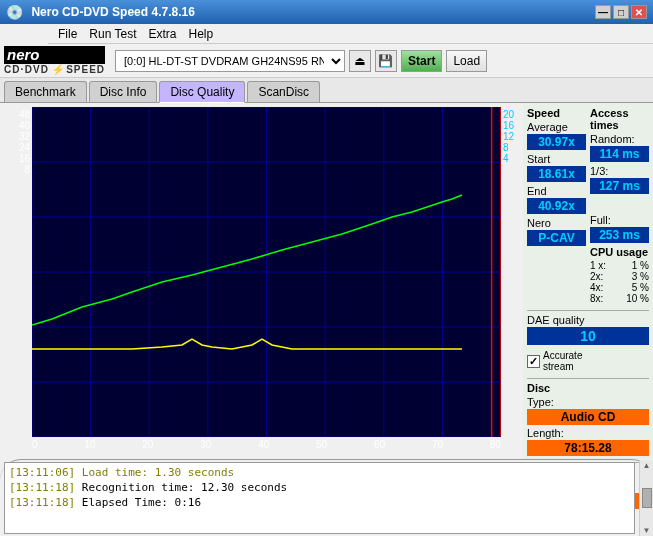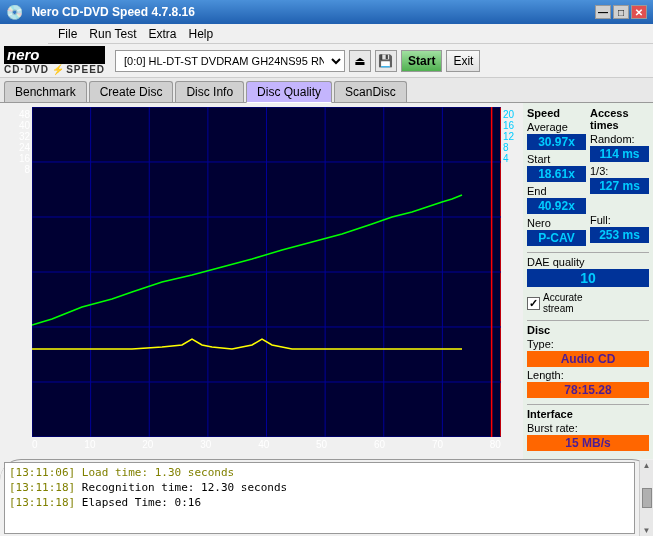--- a/index.html
+++ b/index.html
@@ -106,21 +106,21 @@
       background: #003399;
       color: #00ccff;
       font-weight: bold;
       font-size: 12px;
       text-align: center;
       padding: 1px 4px;
       margin-top: 1px;
     }
     .panel-value.orange {
       background: #ff6600;
-      color: #4c1d95;
+      color: #000000;
     }
     .panel-header { font-size: 11px; font-weight: bold; color: #000; margin-bottom: 2px; }
 
     
     .log-area {
       background: white;
       border: 1px solid #999;
       margin: 2px 4px;
       height: 72px;
       overflow-y: auto;
@@ -169,26 +169,25 @@
   <div style="display:flex;flex-direction:column;margin-right:6px;">
     <div style="background:black;color:white;font-weight:bold;font-style:italic;font-size:15px;padding:0 3px;line-height:1.2;">nero</div>
     <div style="font-size:10px;color:#333;letter-spacing:1px;font-weight:bold;">CD·DVD <span style="color:#ff6600;">⚡</span>SPEED</div>
   </div>
   <select class="drive-select">
     <option>[0:0]  HL-DT-ST DVDRAM GH24NS95 RN02</option>
   </select>
   <div class="toolbar-icon" title="Eject">⏏</div>
   <div class="toolbar-icon" title="Save">💾</div>
   <button class="toolbar-btn start">Start</button>
-  <button class="toolbar-btn">Exit</button>
+  <button class="toolbar-btn">Load</button>
 </div>
 
 <div class="tabs">
   <div class="tab">Benchmark</div>
-  <div class="tab">Create Disc</div>
   <div class="tab">Disc Info</div>
   <div class="tab active">Disc Quality</div>
   <div class="tab">ScanDisc</div>
 </div>
 
 <div class="chart-container">
 
   <div class="chart-wrapper">
     <div style="position:relative;height:calc(100% - 18px);margin-left:28px;margin-right:22px;">
 
@@ -308,20 +307,39 @@
         <div class="panel-value">P-CAV</div>
       </div>
       <div style="flex:1;">
         <div class="panel-header">Access times</div>
         <div class="panel-label">Random:</div>
         <div class="panel-value">114 ms</div>
         <div class="panel-label" style="margin-top:3px;">1/3:</div>
         <div class="panel-value">127 ms</div>
         <div class="panel-label" style="margin-top:20px;">Full:</div>
         <div class="panel-value">253 ms</div>
+        <div style="margin-top:3px;">
+          <div class="panel-header">CPU usage</div>
+          <div style="display:flex;justify-content:space-between;font-size:10px;">
+            <span>1 x:</span>
+            <span>1 %</span>
+          </div>
+          <div style="display:flex;justify-content:space-between;font-size:10px;">
+            <span>2x:</span>
+            <span>3 %</span>
+          </div>
+          <div style="display:flex;justify-content:space-between;font-size:10px;">
+            <span>4x:</span>
+            <span>5 %</span>
+          </div>
+          <div style="display:flex;justify-content:space-between;font-size:10px;">
+            <span>8x:</span>
+            <span>10 %</span>
+          </div>
+        </div>
       </div>
     </div>
 
     <div style="margin-top:4px;border-top:1px solid #aaa;padding-top:3px;">
       <div class="panel-label">DAE quality</div>
       <div class="panel-value" style="font-size:14px;">10</div>
     </div>
 
     <div style="display:flex;align-items:center;gap:3px;margin-top:3px;">
       <div style="width:13px;height:13px;border:1px solid #666;background:white;display:flex;align-items:center;justify-content:center;font-size:11px;font-weight:bold;">✓</div>

